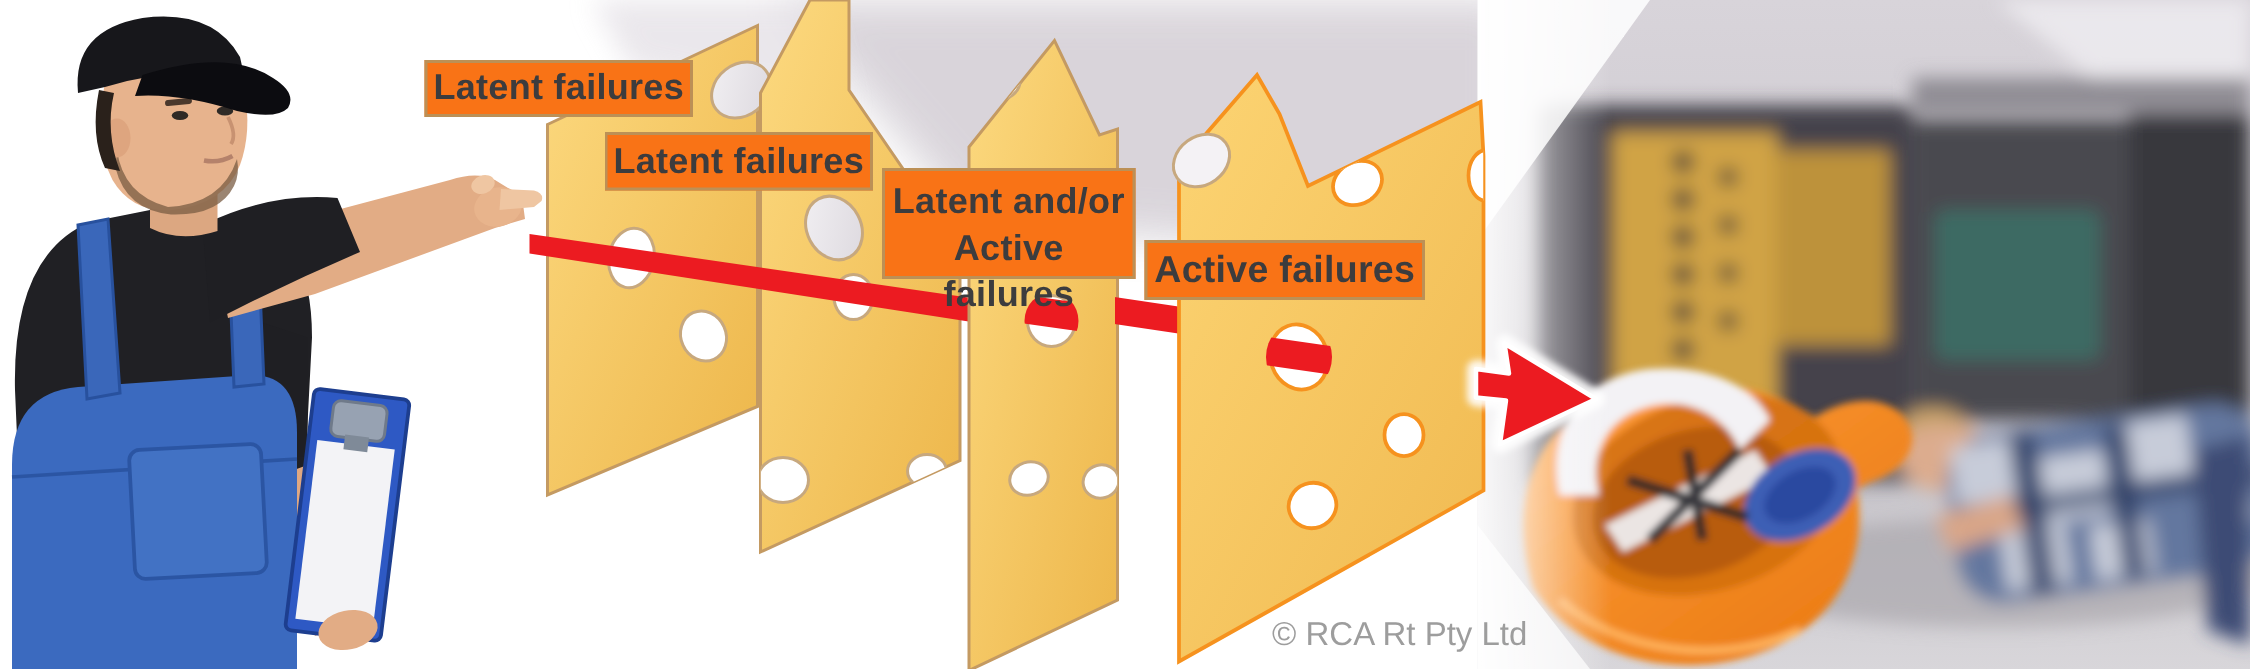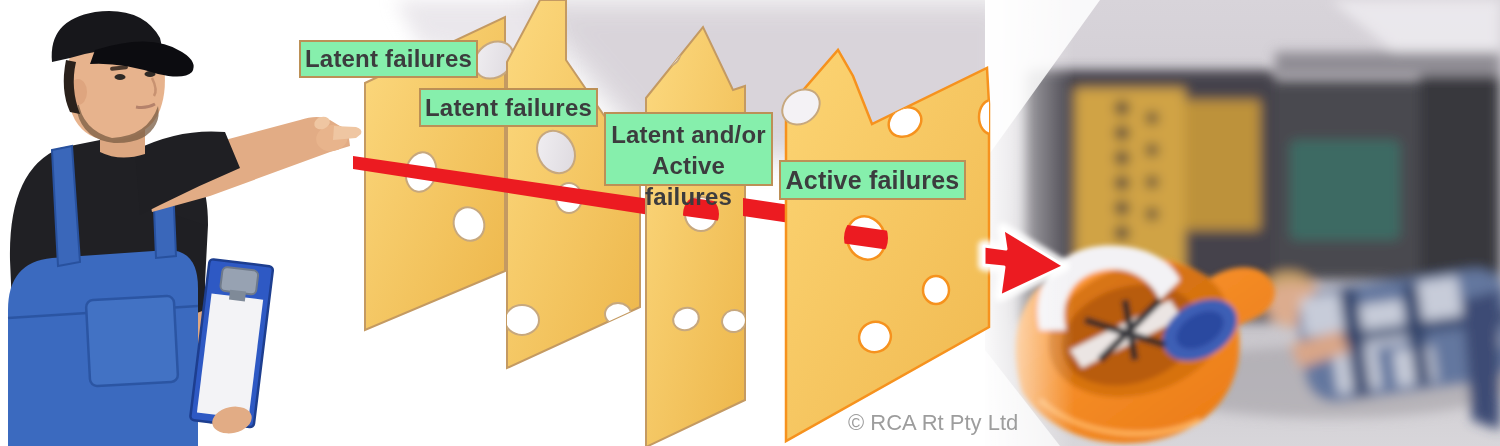--- a/index.html
+++ b/index.html
@@ -1,21 +1,21 @@
 <!DOCTYPE html>
 <html><head>
 <meta charset="utf-8">
 <style>
   html,body{margin:0;padding:0;background:#ffffff;}
   .stage{position:relative;width:1500px;height:446px;background:#ffffff;overflow:hidden;
          font-family:"Liberation Sans",sans-serif;}
   .stage svg{position:absolute;left:0;top:0;}
-  .cheese-label{position:absolute;box-sizing:border-box;background:#86efac;
+  .cheese-label{position:absolute;box-sizing:border-box;background:#f97316;
     border:2px solid #BC9056;color:#3C3C3E;text-align:center;
-    font-family:"Liberation Sans",sans-serif;font-weight:bold;letter-spacing:0.2px;margin-left:16px;}
+    font-family:"Liberation Sans",sans-serif;font-weight:bold;letter-spacing:0.2px;}
   .lbl1{left:283px;top:40px;width:179px;height:38px;font-size:24px;line-height:34px;}
   .lbl2{left:403px;top:88px;width:179px;height:39px;font-size:24px;line-height:35px;}
   .lbl3{left:588px;top:112px;width:169px;height:74px;font-size:24px;line-height:31px;padding-top:5px;}
   .lbl3 span{display:block;}
   .lbl4{left:763px;top:160px;width:187px;height:40px;font-size:25px;line-height:36px;}
   .copyright{position:absolute;left:848px;top:410px;width:200px;font-size:22px;color:#9D9D9D;
     font-family:"Liberation Sans",sans-serif;}
 </style>
 </head>
 <body>

